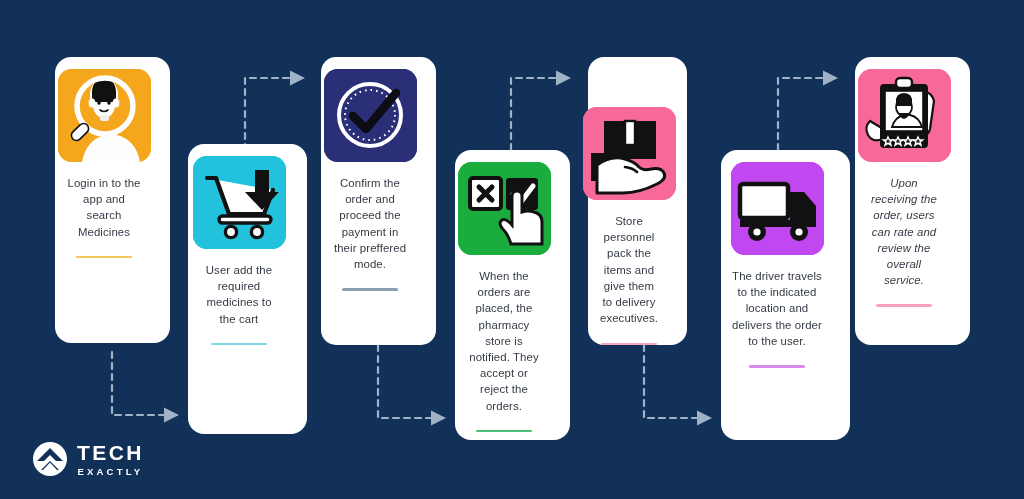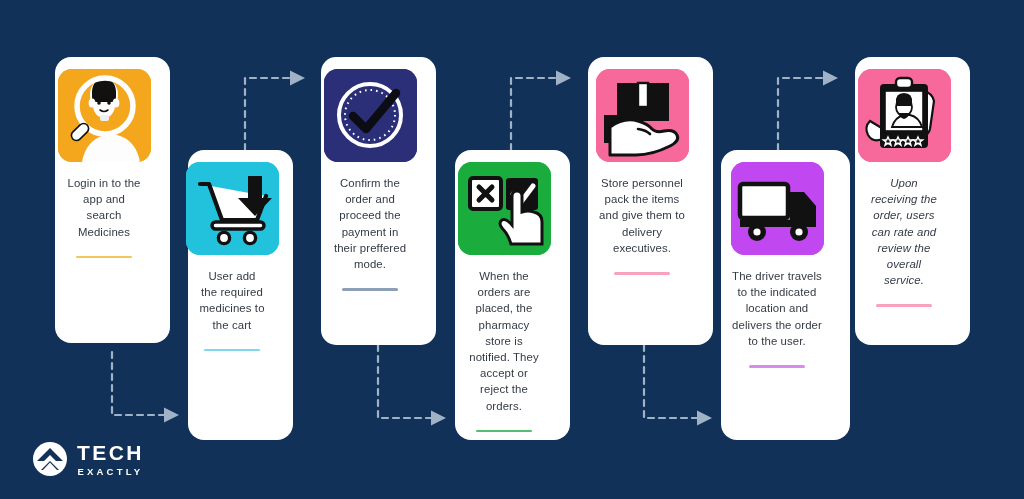--- a/index.html
+++ b/index.html
@@ -108,21 +108,21 @@
         <path d="M42 41 q4 3 8 0" stroke="#12110f" stroke-width="1.6" fill="none" stroke-linecap="round"></path>
         <rect x="42" y="46" width="9" height="6" rx="2" fill="#f0efec"></rect>
         <circle cx="47" cy="37" r="28" fill="none" stroke="#fdfdfd" stroke-width="5.5"></circle>
         <rect x="12" y="58" width="20" height="10" rx="5" transform="rotate(-44 22 63)" fill="#fdfdfd" stroke="#12110f" stroke-width="1.6"></rect>
       </svg>
     </div>
     <div class="card-text">Login in to the app and search Medicines</div>
     <div class="accent-rule" style="background:#f2c65b;"></div>
   </div>
 
-  <div class="card" style="left:188px; top:150px; width:105px; height:290px;">
+  <div class="card" style="left:188px; top:144px; width:119px; height:290px;">
     <div class="icon-tile" style="background:#22c2dd;">
       <svg width="93" height="93" viewBox="0 0 93 93">
         <rect width="93" height="93" fill="#22c2dd"></rect>
         <path d="M14 22 h9 l13 36 h35 l9-24" fill="#ffffff" stroke="#111111" stroke-width="4.2" stroke-linejoin="round" stroke-linecap="round"></path>
         <rect x="26" y="60" width="52" height="7" rx="3.5" fill="#ffffff" stroke="#111111" stroke-width="3.4"></rect>
         <circle cx="38" cy="76" r="5.6" fill="#ffffff" stroke="#111111" stroke-width="3.4"></circle>
         <circle cx="64" cy="76" r="5.6" fill="#ffffff" stroke="#111111" stroke-width="3.4"></circle>
         <path d="M62 14 h14 v22 h10 L69 54 L52 36 h10 z" fill="#111111"></path>
       </svg>
     </div>
@@ -151,21 +151,21 @@
         <path d="M21 25 L34 38 M34 25 L21 38" stroke="#111111" stroke-width="5" stroke-linecap="round"></path>
         <rect x="48" y="16" width="32" height="32" rx="3" fill="#111111"></rect>
         <path d="M55 32 L63 40 L75 24" fill="none" stroke="#ffffff" stroke-width="5" stroke-linecap="round" stroke-linejoin="round"></path>
         <path d="M54 34 q0-5 5-5 t5 5 v16 q6-2 12 0 q8 2 8 10 v22 h-31 q-3-10-9-16 q-4-5 0-8 q4-2 10 5 z" fill="#ffffff" stroke="#111111" stroke-width="3"></path>
       </svg>
     </div>
     <div class="card-text">When the orders are placed, the pharmacy store is notified. They accept or reject the orders.</div>
     <div class="accent-rule" style="background:#4fbf76;"></div>
   </div>
 
-  <div class="card" style="left:588px; top:57px; width:125px; height:288px;">
+  <div class="card" style="left:588px; top:57px; width:99px; height:288px;justify-content:flex-end;">
     <div class="icon-tile" style="background:#f7689b;">
       <svg width="93" height="93" viewBox="0 0 93 93">
         <rect width="93" height="93" fill="#f7689b"></rect>
         <rect x="21" y="14" width="52" height="38" fill="#111111"></rect>
         <rect x="42" y="14" width="10" height="24" fill="#ffffff" stroke="#111111" stroke-width="2.4"></rect>
         <rect x="8" y="46" width="16" height="28" fill="#111111"></rect>
         <path d="M14 58 q14-10 28-6 q10 3 14 8 q4 4 12 2 q10-2 13 4 q3 6-7 11 q-18 9-34 9 h-26 z" fill="#ffffff" stroke="#111111" stroke-width="3" stroke-linejoin="round"></path>
         <path d="M42 60 q8 1 12 5" fill="none" stroke="#111111" stroke-width="2.6" stroke-linecap="round"></path>
       </svg>
     </div>

